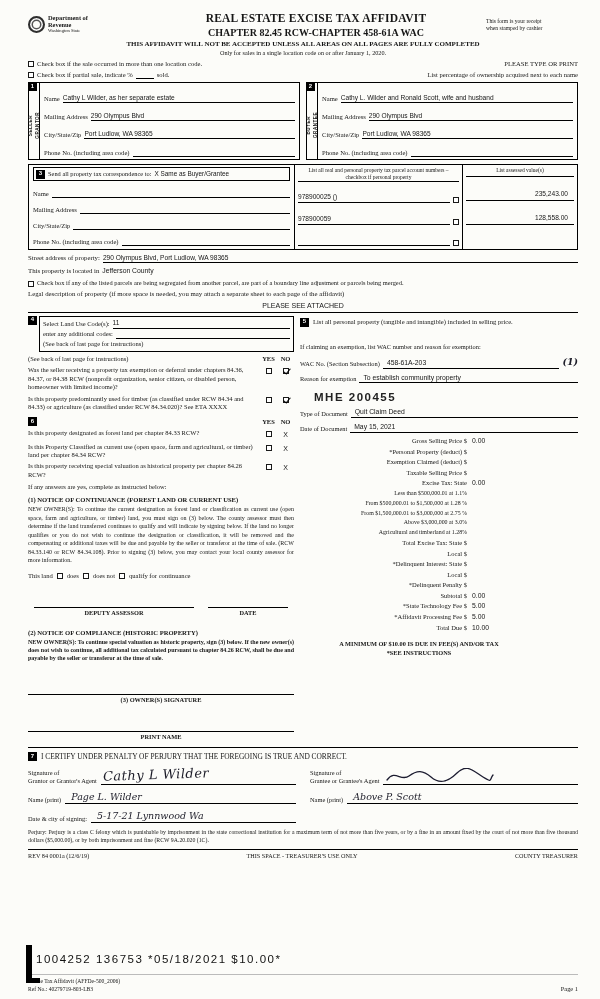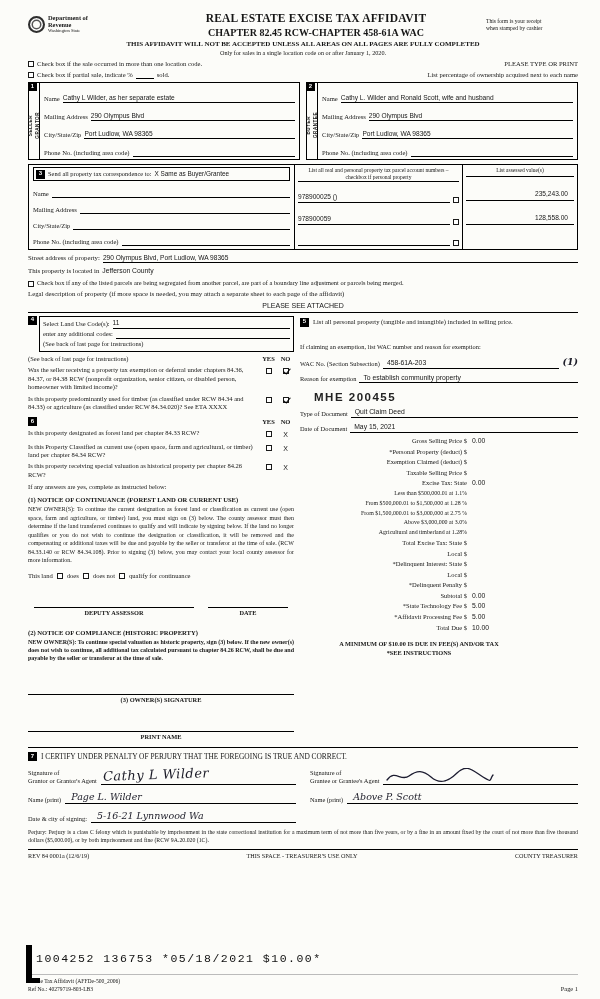--- a/index.html
+++ b/index.html
@@ -2,21 +2,21 @@
 <html><head>
 <meta charset="utf-8">
 <style>
 *{margin:0;padding:0;box-sizing:border-box}
 html,body{background:#9a9a9a}
 .page{width:600px;height:999px;margin:0 auto;background:#fcfcf9;color:#161616;
   font-family:"Liberation Serif",serif;font-size:7px;line-height:1.3;
   padding:10px 22px 6px 28px;position:relative;overflow:hidden;display:flex;flex-direction:column}
 .b{font-weight:normal}
 .sans{font-family:"Liberation Sans",sans-serif}
-.mono{font-family:Liberation Mono, monospace}
+.mono{font-family:Liberation Sans, sans-serif}
 .hand{font-family:"DejaVu Serif",serif;font-style:italic;color:#1c1c28}
 .center{text-align:center}
 .cb{display:inline-block;width:6px;height:6px;border:1px solid #1a1a1a;vertical-align:-1px;background:#fff;position:relative;flex:none}
 .cb.checked::after{content:"";position:absolute;left:1px;top:-2px;width:3px;height:6px;
   border-right:1.3px solid #000;border-bottom:1.3px solid #000;transform:rotate(40deg)}
 .badge{display:inline-flex;align-items:center;justify-content:center;width:9px;height:9px;background:#000;color:#fff;
   font-size:6px;font-weight:bold;font-family:"Liberation Sans",sans-serif;flex:none}
 .ufill{display:inline-block;border-bottom:1px solid #000;height:8px}
 .w18{width:18px}
 
@@ -488,21 +488,21 @@
         <div class="sigline">
           <span class="hand sig">Cathy L Wilder</span>
         </div>
       </div>
       <div class="namerow">
         <span>Name (print)</span>
         <span class="nline hand">Page L. Wilder</span>
       </div>
       <div class="namerow">
         <span class="b">Date &amp; city of signing:</span>
-        <span class="nline hand">5-16-21   Lynnwood Wa</span>
+        <span class="nline hand">5-17-21   Lynnwood Wa</span>
       </div>
     </div>
     <div class="sigcol">
       <div class="sigrow1">
         <div class="siglabs">
           <div>Signature of</div>
           <div class="b">Grantee or Grantee's Agent</div>
         </div>
         <div class="sigline">
           <svg width="110" height="16" viewBox="0 0 110 16">

